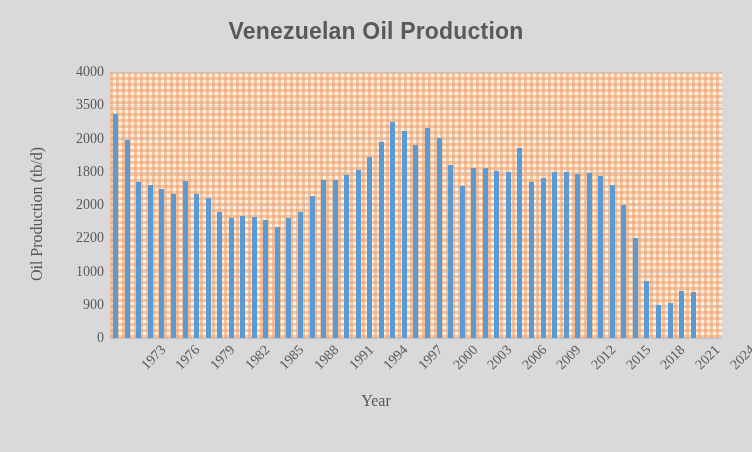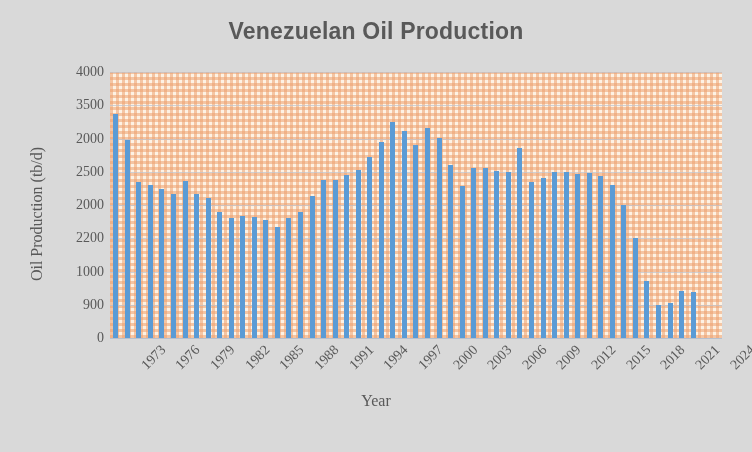--- a/index.html
+++ b/index.html
@@ -150,21 +150,21 @@
   <div id="chart-title">Venezuelan Oil Production</div>
 
   <div id="y-axis-title">Oil Production (tb/d)</div>
 
   <div id="y-axis-labels">
       <div class="y-tick" style="top: 266px;">0</div>
       <div class="y-tick" style="top: 232.75px;">900</div>
       <div class="y-tick" style="top: 200px;">1000</div>
       <div class="y-tick" style="top: 166.25px;">2200</div>
       <div class="y-tick" style="top: 133px;">2000</div>
-      <div class="y-tick" style="top: 99.75px;">2500</div>
+      <div class="y-tick" style="top: 99.75px;">1800</div>
       <div class="y-tick" style="top: 66.5px;">2000</div>
       <div class="y-tick" style="top: 33.25px;">3500</div>
       <div class="y-tick" style="top: 0px;">4000</div>
     </div>
 
   <div id="plot-area">
     <div id="grid-lines">
         <div class="grid-line" style="top: 266px;"></div>
         <div class="grid-line" style="top: 232.75px;"></div>
         <div class="grid-line" style="top: 199.5px;"></div>

